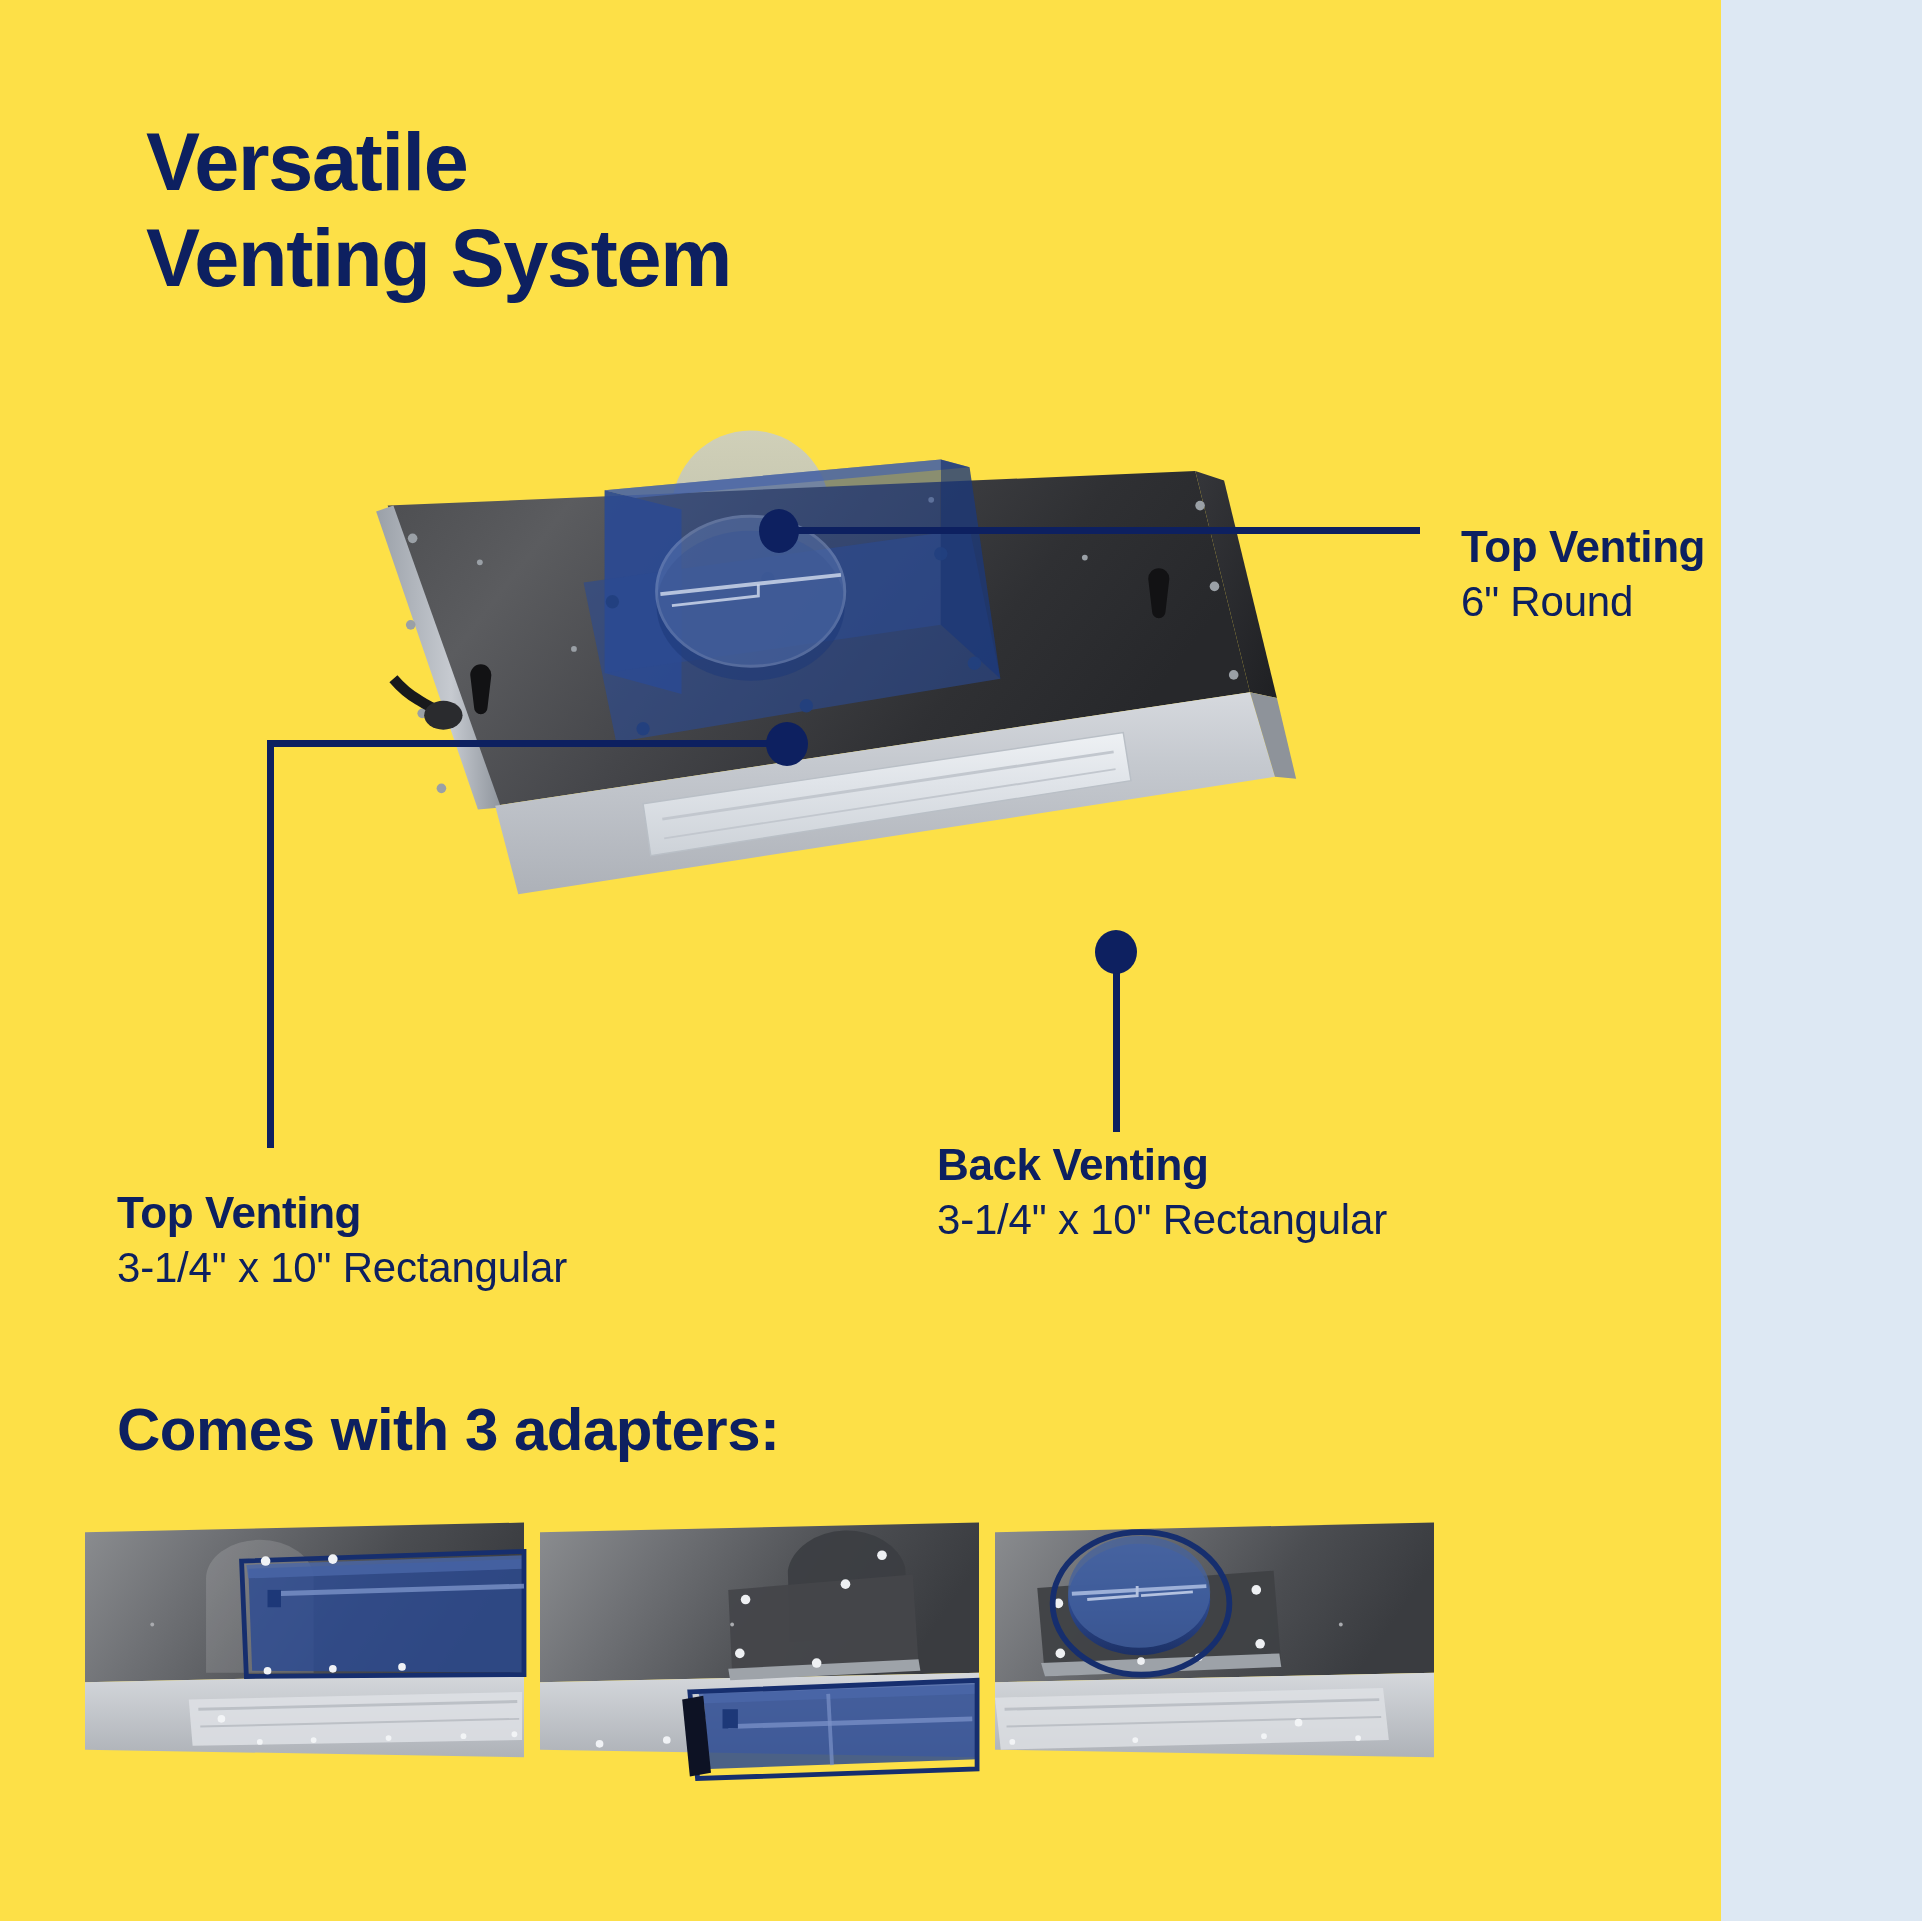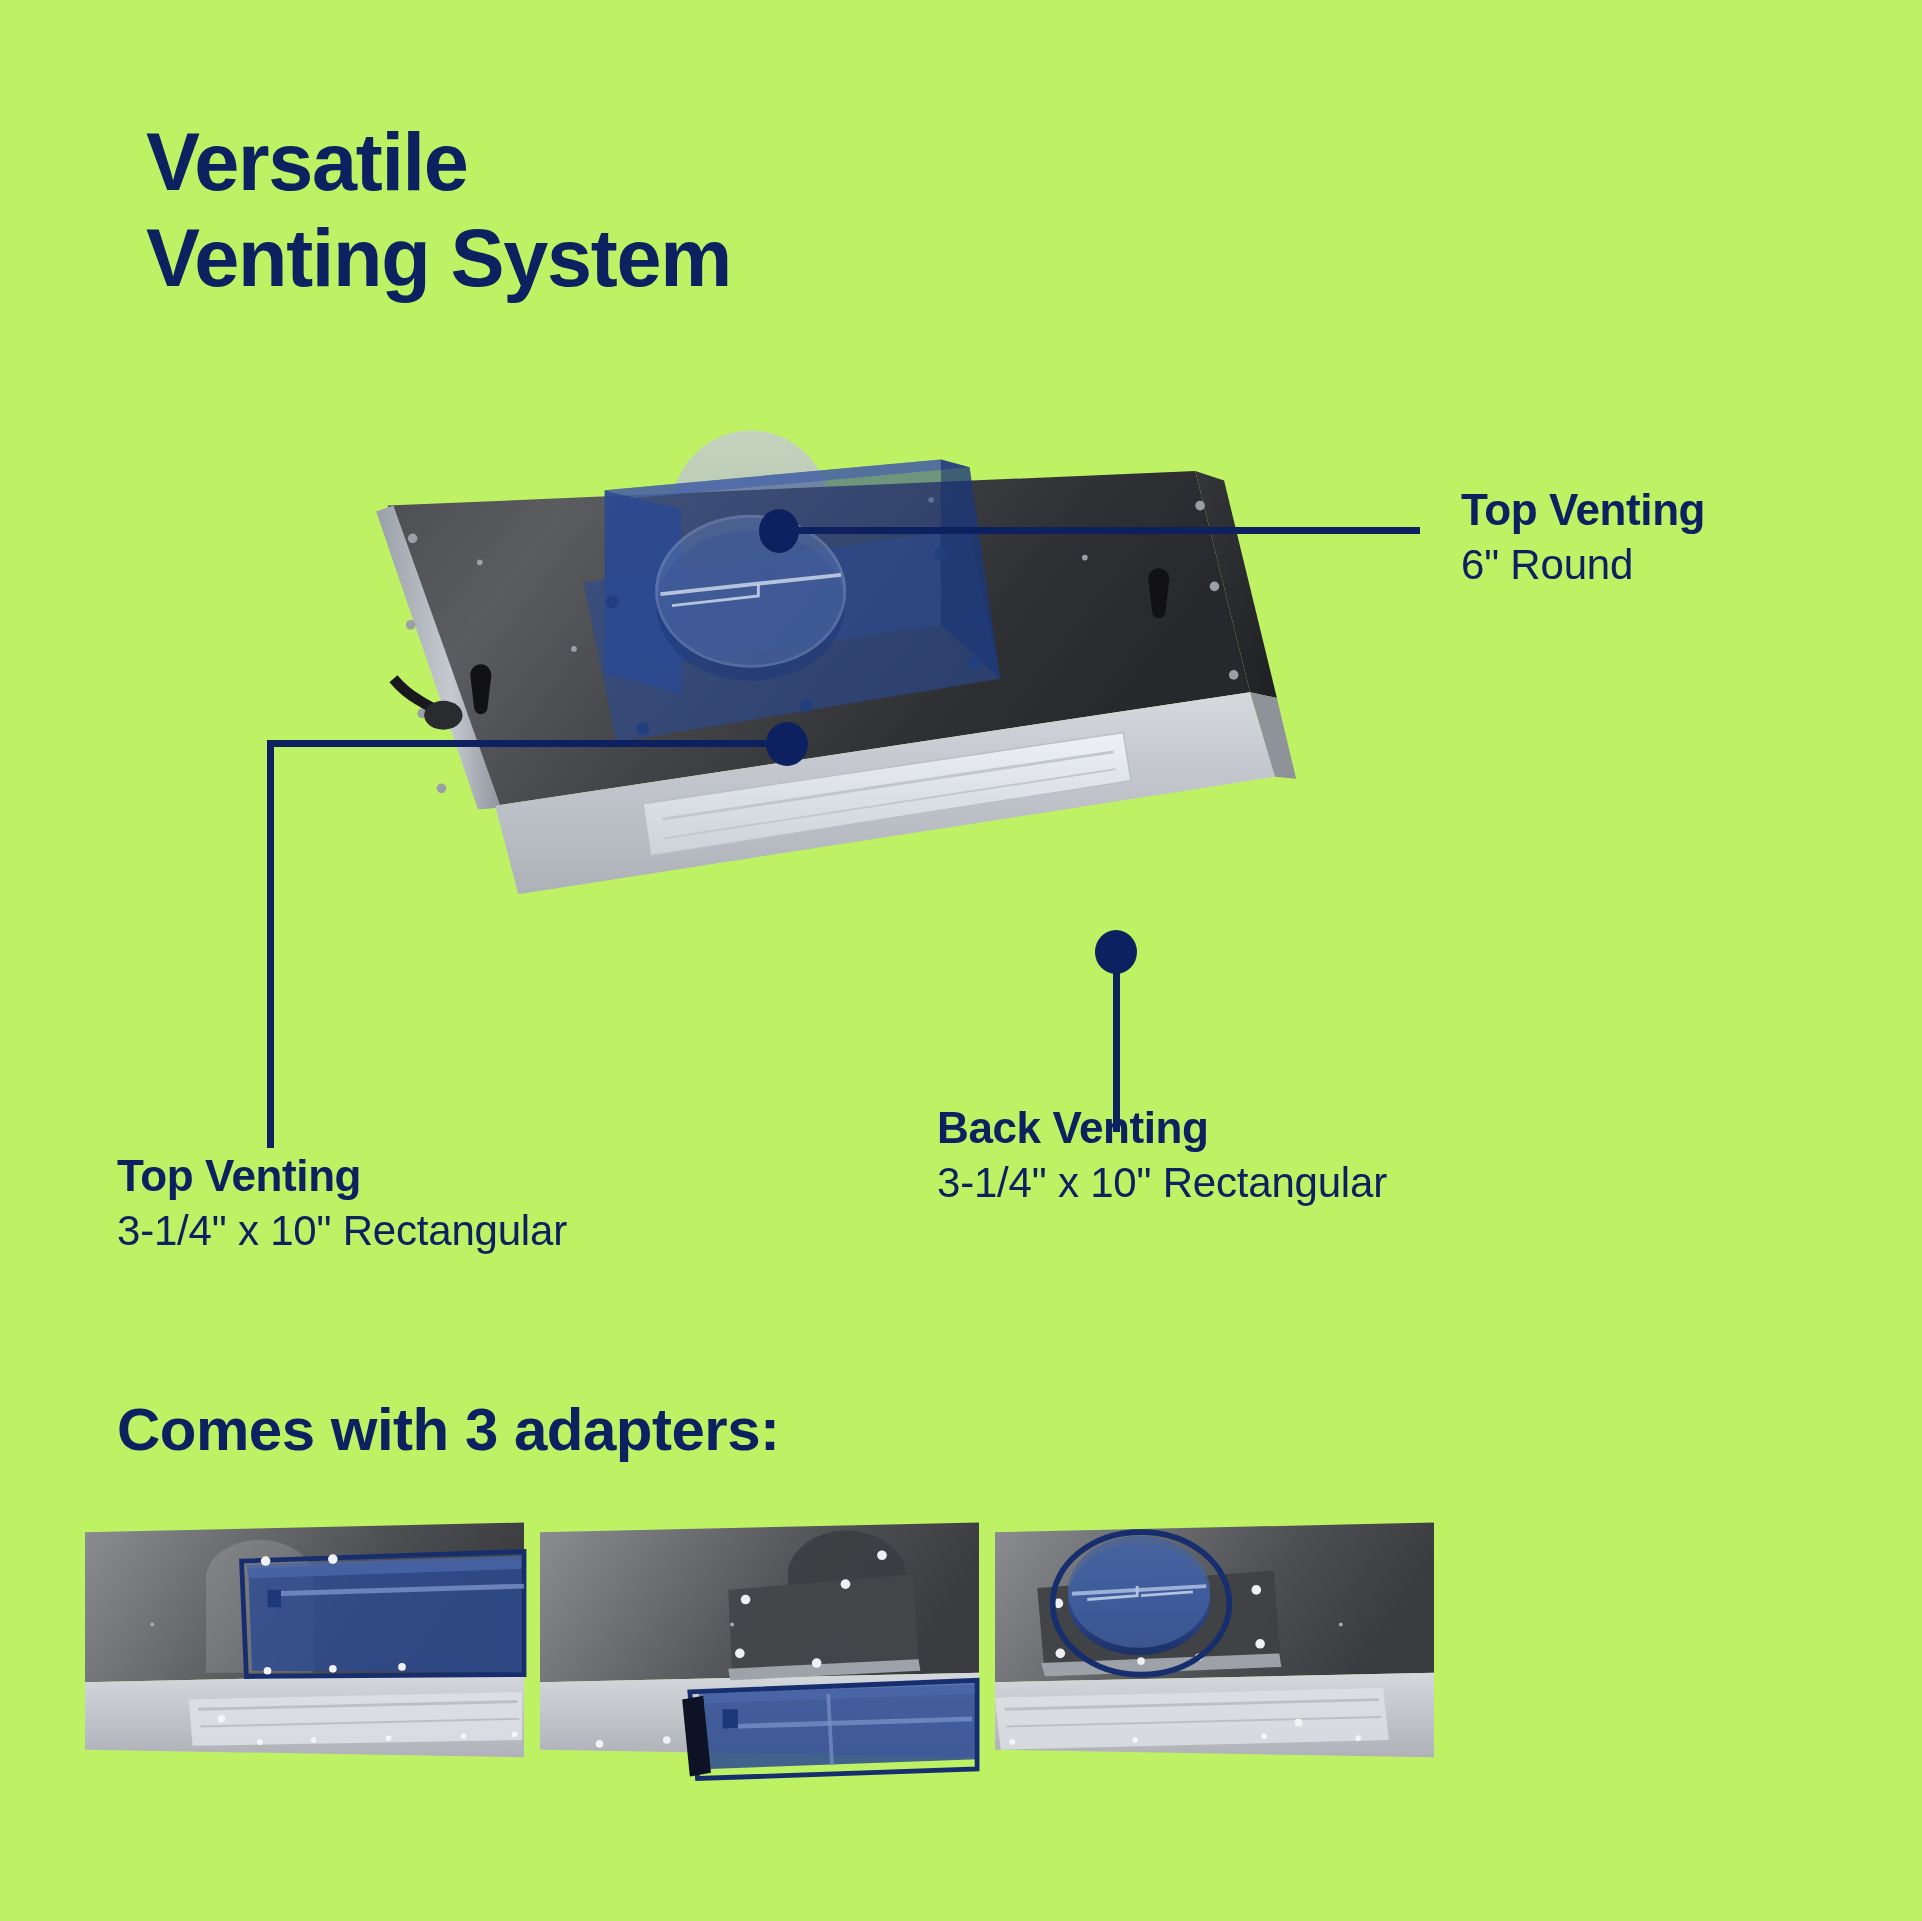--- a/index.html
+++ b/index.html
@@ -4,38 +4,38 @@
 <style>
   * { box-sizing: border-box; margin: 0; padding: 0; }
   html, body {
     width: 1922px; height: 1921px;
     background: #dde8f3;
     font-family: "Liberation Sans", sans-serif;
     overflow: hidden;
   }
   #root {
     position: relative;
-    width: 1922px; height: 1921px;
-    background: #bef264;
+    width: 1721px; height: 1921px;
+    background: #fde047;
   }
 
   
   .headline {
     position: absolute;
     left: 146px; top: 115px;
     font-size: 81px;
     font-weight: 700;
     line-height: 1.18;
     letter-spacing: -1.3px;
     color: #0d2060;
     white-space: pre-line;
   }
 
   
-  .callout { position: absolute; color: #0d2060; }
+  .callout { position: absolute; color: #0d2060; margin-top: 37px; }
   .callout .ttl {
     font-size: 44px; font-weight: 700; letter-spacing: -0.4px;
     line-height: 1.12; white-space: nowrap;
   }
   .callout .sub {
     font-size: 42px; font-weight: 400; letter-spacing: -0.2px;
     line-height: 1.2; margin-top: 5.8px; white-space: nowrap;
   }
 
   #callout-top-round { left: 1461px; top: 485px; }

